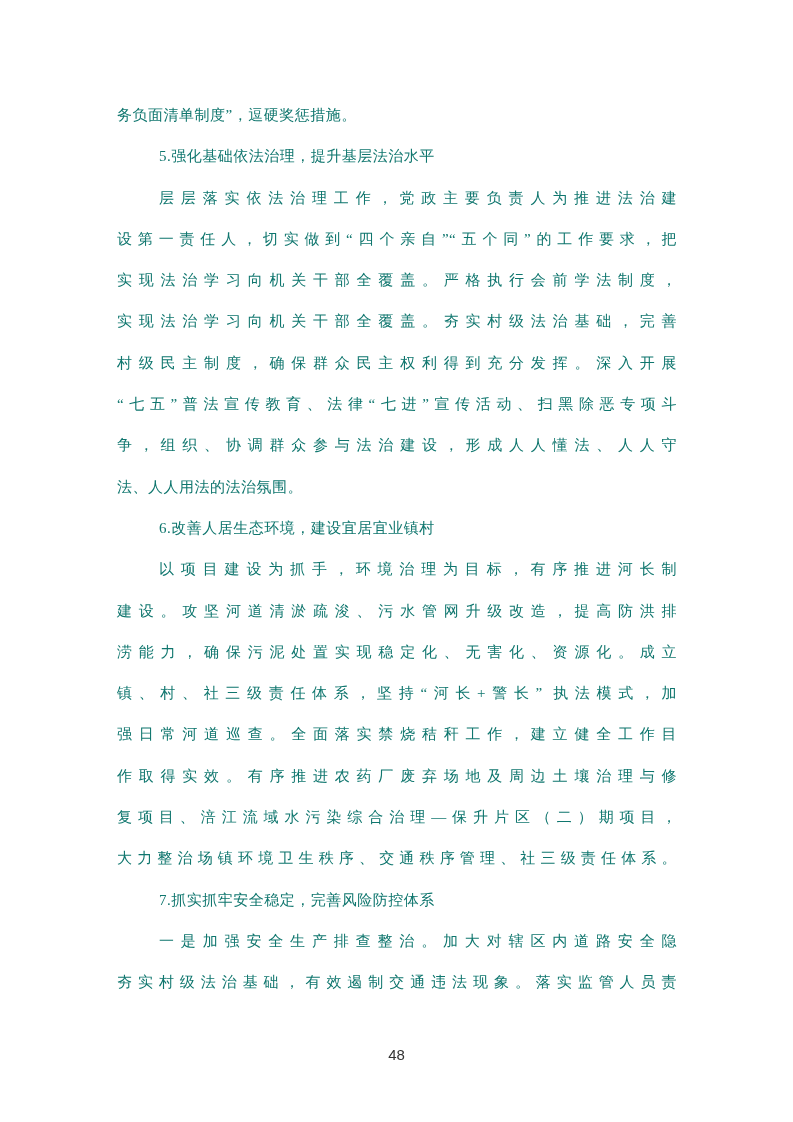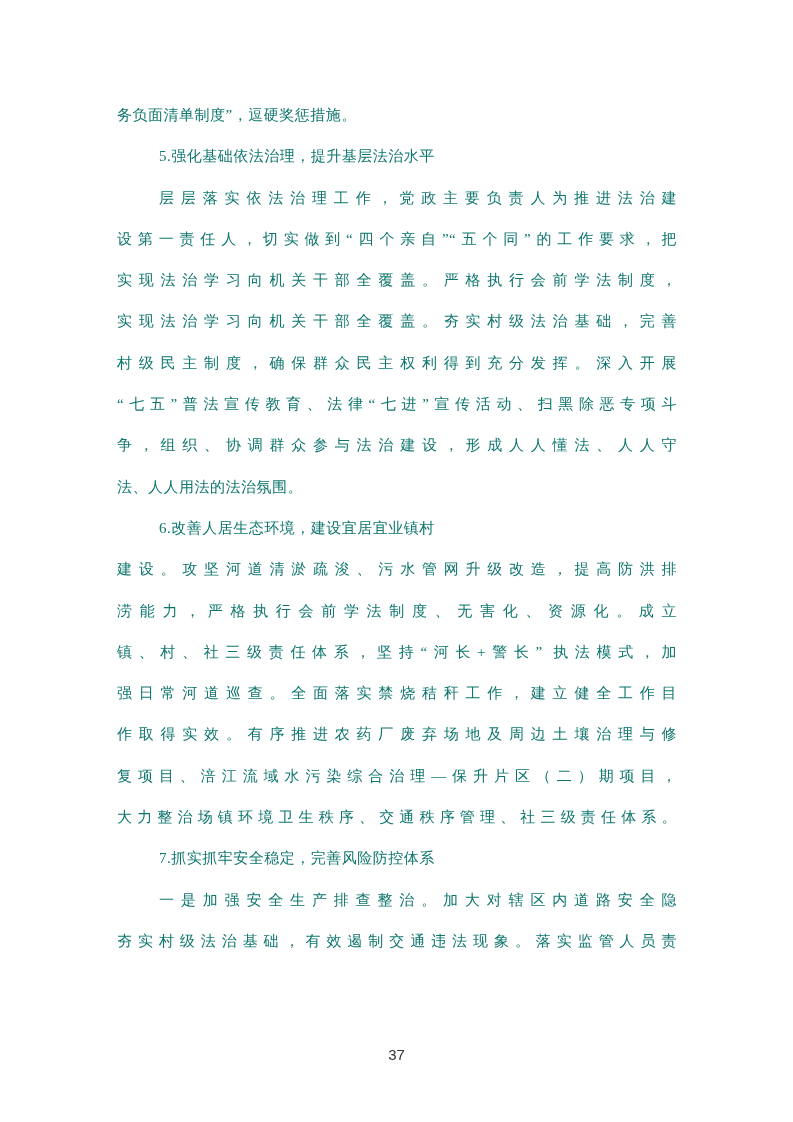--- a/index.html
+++ b/index.html
@@ -59,27 +59,28 @@
       <div class="line ind">5.强化基础依法治理，提升基层法治水平</div>
       <div class="line j ind">层层落实依法治理工作，党政主要负责人为推进法治建</div>
       <div class="line j">设第一责任人，切实做到“四个亲自”“五个同”的工作要求，把</div>
       <div class="line j">实现法治学习向机关干部全覆盖。严格执行会前学法制度，</div>
       <div class="line j">实现法治学习向机关干部全覆盖。夯实村级法治基础，完善</div>
       <div class="line j">村级民主制度，确保群众民主权利得到充分发挥。深入开展</div>
       <div class="line j">“七五”普法宣传教育、法律“七进”宣传活动、扫黑除恶专项斗</div>
       <div class="line j">争，组织、协调群众参与法治建设，形成人人懂法、人人守</div>
       <div class="line">法、人人用法的法治氛围。</div>
       <div class="line ind">6.改善人居生态环境，建设宜居宜业镇村</div>
+      <div class="line j ind">以项目建设为抓手，环境治理为目标，有序推进河长制</div>
       <div class="line j">建设。攻坚河道清淤疏浚、污水管网升级改造，提高防洪排</div>
-      <div class="line j">涝能力，严格执行会前学法制度、无害化、资源化。成立</div>
+      <div class="line j">涝能力，确保污泥处置实现稳定化、无害化、资源化。成立</div>
       <div class="line j">镇、村、社三级责任体系，坚持“河长+警长” 执法模式，加</div>
       <div class="line j">强日常河道巡查。全面落实禁烧秸秆工作，建立健全工作目</div>
       <div class="line j">作取得实效。有序推进农药厂废弃场地及周边土壤治理与修</div>
       <div class="line j">复项目、涪江流域水污染综合治理—保升片区（二）期项目，</div>
       <div class="line j">大力整治场镇环境卫生秩序、交通秩序管理、社三级责任体系。</div>
       <div class="line ind">7.抓实抓牢安全稳定，完善风险防控体系</div>
       <div class="line j ind">一是加强安全生产排查整治。加大对辖区内道路安全隐</div>
       <div class="line j">夯实村级法治基础，有效遏制交通违法现象。落实监管人员责</div>
     </div>
   <div class="footer">
-    <span class="pagenum">37</span>
+    <span class="pagenum">48</span>
   </div>
 </div>
 
 </body></html>

